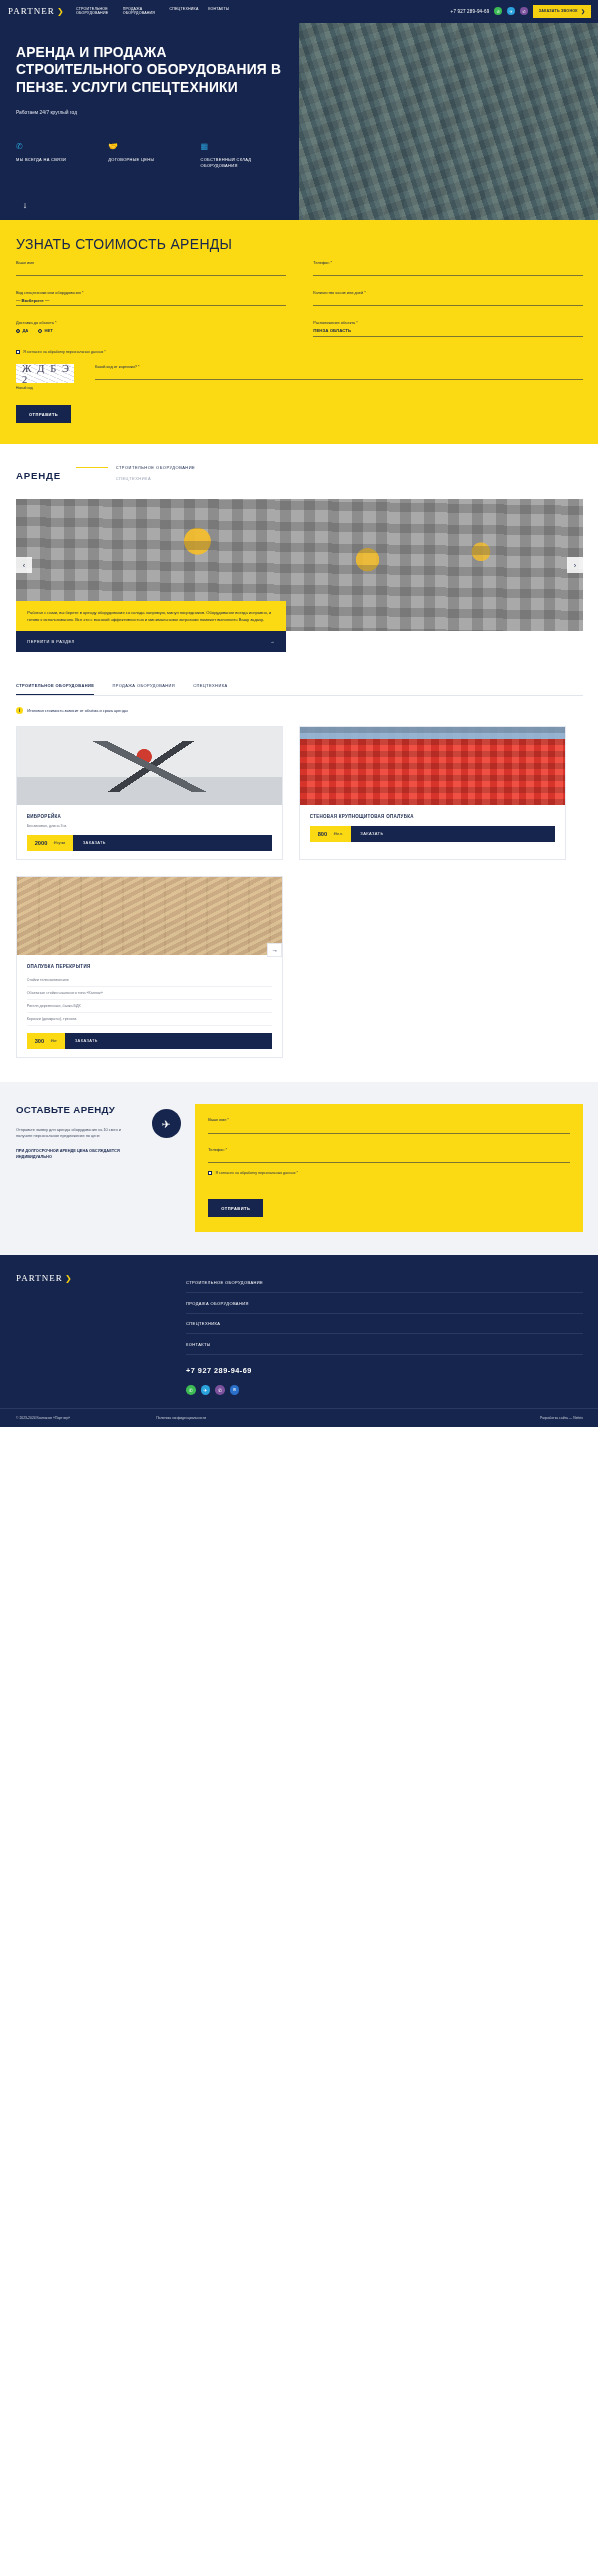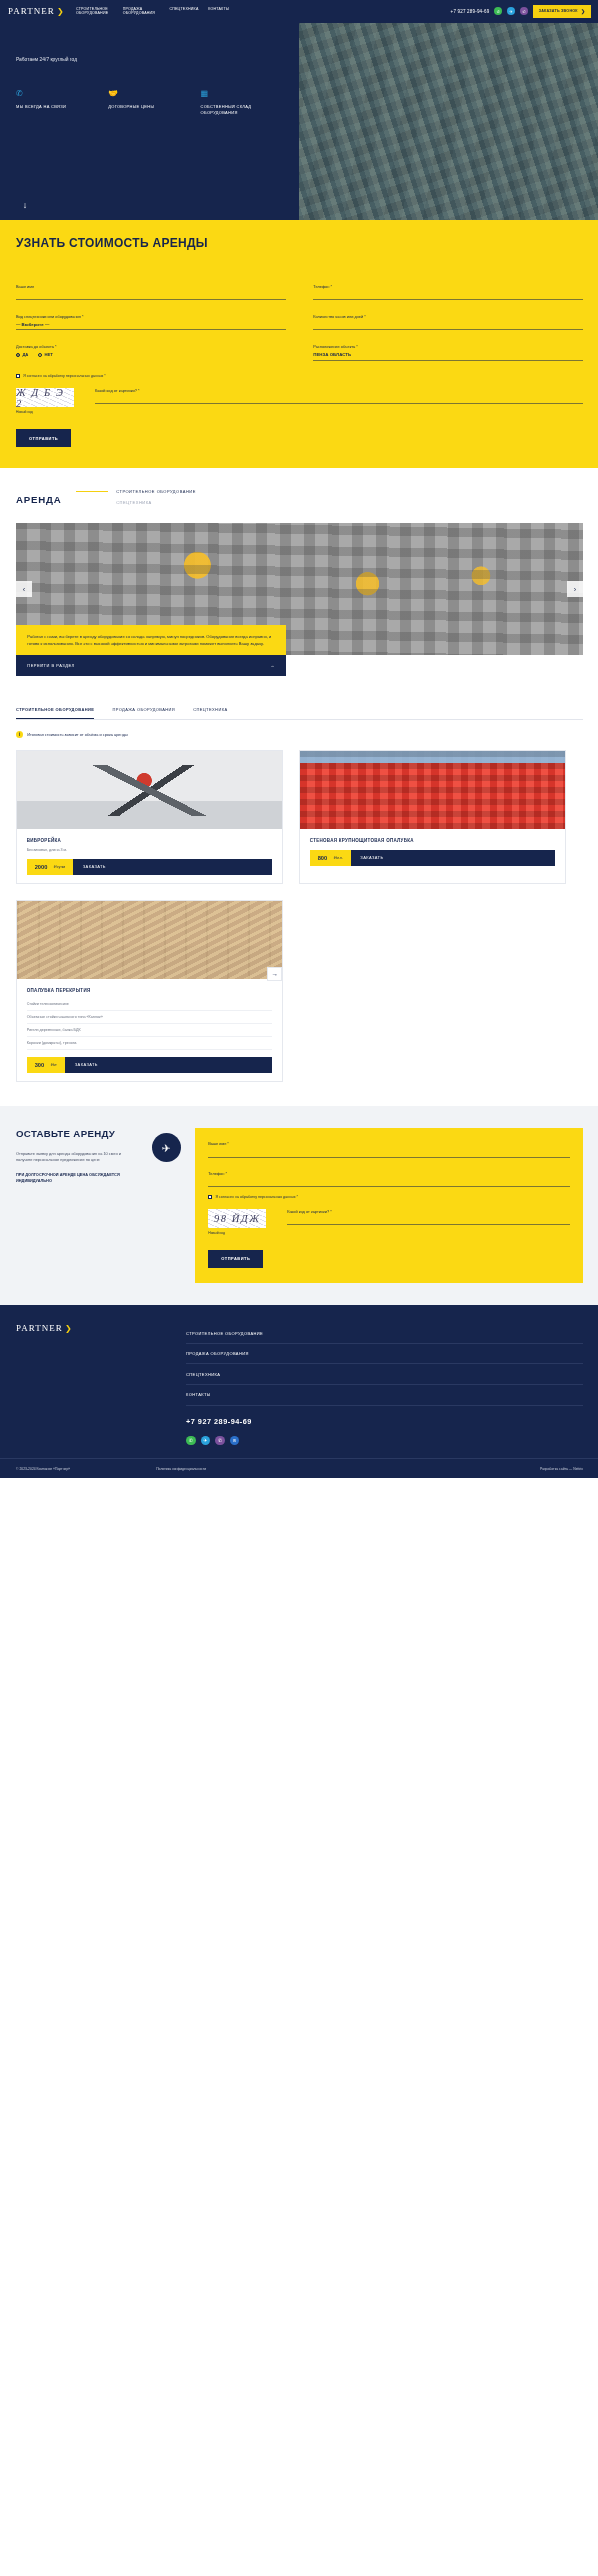--- a/index.html
+++ b/index.html
@@ -89,40 +89,40 @@
   .hero-scroll {
     position: absolute; left: 0; bottom: 0;
     width: 50px; height: 29px; background: #16254d;
     display: flex; align-items: center; justify-content: center;
     color: #fff; font-size: 9px;
   }
 
   
   .form-sec { background: #fbd913; padding: 16px 16px 21px; }
   .sec-title-dark {
-    font-size: 12px; font-weight: bold; color: #16254d; letter-spacing: 0.3px;
-    margin-bottom: 34px; text-transform: uppercase;
+    font-size: 14px; font-weight: normal; color: #16254d; letter-spacing: 0.3px;
+    margin-bottom: 8px; text-transform: uppercase;
   }
   .frow { display: flex; gap: 27.5px; margin-bottom: 13.8px; }
   .fld { flex: 1; }
   .fld label { display: block; font-size: 3.9px; color: #16254d; margin-bottom: 3.2px; }
   .fld .line { height: 0.8px; background: #16254d; opacity: .55; }
   .fld .val { font-size: 4.4px; font-weight: bold; color: #16254d; padding-bottom: 2.4px; }
   .radio-row { display: flex; gap: 9.7px; font-size: 4.2px; align-items: center; color: #16254d; }
   .radio-row .rb { display: inline-flex; align-items: center; gap: 2.4px; }
   .dot { width: 4px; height: 4px; border: 0.8px solid #16254d; border-radius: 50%; display: inline-block; }
   .dot.on { background: #16254d; box-shadow: inset 0 0 0 0.8px #fbd913; }
   .consent { display: flex; align-items: center; gap: 3.2px; font-size: 3.6px; color: #16254d; margin: 8px 0 9.7px; }
   .cbox { width: 4px; height: 4px; border: 0.8px solid #16254d; background: #fff; display: inline-block; }
   .captcha-row { display: flex; gap: 21px; align-items: flex-start; }
   .captcha-img {
     width: 58px; height: 19.4px; background: #fff;
     display: flex; align-items: center; justify-content: center;
     font-family: "Liberation Serif", serif; font-size: 10.5px; letter-spacing: 1.6px;
-    color: #3b3b5c; font-style: italic; position: relative; overflow: hidden;
+    color: #3b3b5c; position: relative; overflow: hidden; padding-left: 6px;
   }
   .captcha-img:after {
     content:""; position:absolute; inset:0;
     background: repeating-linear-gradient(23deg, rgba(120,120,160,.25) 0 0.8px, transparent 0.8px 4px);
   }
   .captcha-refresh { font-size: 3.4px; color: #16254d; margin-top: 3.2px; }
   .submit-btn {
     margin-top: 14.6px; background: #16254d; color: #fff;
     font-size: 4px; letter-spacing: 0.5px; text-transform: uppercase;
     padding: 6.5px 13px; display: inline-block; font-weight: bold;
@@ -292,20 +292,21 @@
     <div class="soc vb">✆</div>
     <div class="hdr-cta">
       <span>ЗАКАЗАТЬ ЗВОНОК</span>
       <span class="arr">❯</span>
     </div>
   </div>
 </div>
 
 <div class="hero">
   <div class="hero-left">
+    <div class="hero-title">АРЕНДА И ПРОДАЖА СТРОИТЕЛЬНОГО ОБОРУДОВАНИЯ В ПЕНЗЕ. УСЛУГИ СПЕЦТЕХНИКИ</div>
     <div class="hero-sub">Работаем 24/7 круглый год</div>
     <div class="features">
       <div class="feature">
         <span class="ic">✆</span>
         <div class="tx">МЫ ВСЕГДА НА СВЯЗИ</div>
       </div>
       <div class="feature">
         <span class="ic">🤝</span>
         <div class="tx">ДОГОВОРНЫЕ ЦЕНЫ</div>
       </div>
@@ -386,21 +387,21 @@
       <div class="val">&nbsp;</div>
       <div class="line"></div>
     </div>
   </div>
 
   <div class="submit-btn">ОТПРАВИТЬ</div>
 </div>
 
 <div class="arenda">
   <div class="arenda-head">
-    <h2>АРЕНДА</h2>
+    <h2>АРЕНДЕ</h2>
     <div class="tab-lines">
       <div class="tab-line">
         <span class="dash"></span>
         <span class="lbl">СТРОИТЕЛЬНОЕ ОБОРУДОВАНИЕ</span>
       </div>
       <div class="tab-line muted">
         <span class="dash"></span>
         <span class="lbl">СПЕЦТЕХНИКА</span>
       </div>
     </div>
@@ -500,31 +501,20 @@
     </div>
     <div class="fld" style="margin-bottom:8px">
       <label>Телефон *</label>
       <div class="val">&nbsp;</div>
       <div class="line"></div>
     </div>
     <div class="consent">
       <i class="cbox"></i>
       <span>Я согласен на обработку персональных данных *</span>
     </div>
-    <div class="captcha-row">
-      <div>
-        <div class="captcha-img">98 ЙДЖ</div>
-        <div class="captcha-refresh">Новый код</div>
-      </div>
-      <div class="fld">
-        <label>Какой код от картинки? *</label>
-        <div class="val">&nbsp;</div>
-        <div class="line"></div>
-      </div>
-    </div>
     <div class="submit-btn">ОТПРАВИТЬ</div>
   </div>
 </div>
 
 <div class="footer">
   <div class="f-left">
     <div class="logo">
       <span>PARTNER</span>
       <span class="flag">❯</span>
     </div>

